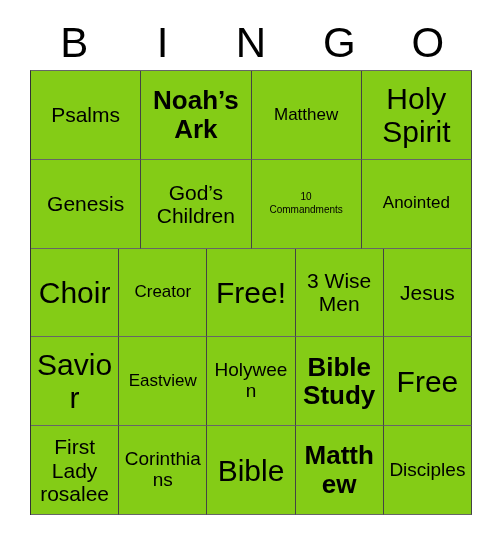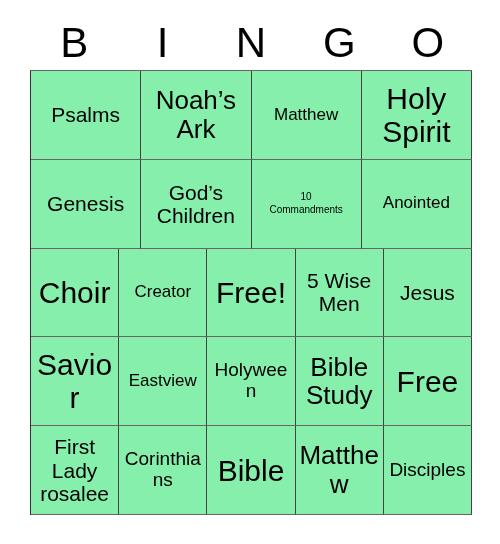--- a/index.html
+++ b/index.html
@@ -68,33 +68,33 @@
     min-width: 0;
     box-sizing: border-box;
     border-right: 1.5px solid #444444;
     border-bottom: 1.5px solid #666666;
     display: flex;
     align-items: center;
     justify-content: center;
     text-align: center;
     padding: 1px 2px;
     overflow: hidden;
-    background: #86efac;
+    background: #84cc16;
   }
   .cell-text {
     display: block;
     width: 100%;
     line-height: 1.1;
     word-wrap: break-word;
     white-space: pre-line;
   }
 
   
   .fs-xl  { font-size: 30px; }
-  .fs-lg  { font-size: 26px; }
+  .fs-lg  { font-size: 26px; font-weight: bold; }
   .fs-md  { font-size: 21px; }
   .fs-sm  { font-size: 17px; }
   .fs-xs  { font-size: 19px; }
   .fs-xxs { font-size: 10px; line-height: 1.25; }
 </style>
 </head>
 <body>
 
 <div id="card">
 
@@ -146,21 +146,21 @@
       <div class="grid-cell">
           <span class="cell-text fs-xl">Choir</span>
         </div>
       <div class="grid-cell">
           <span class="cell-text fs-sm">Creator</span>
         </div>
       <div class="grid-cell">
           <span class="cell-text fs-xl">Free!</span>
         </div>
       <div class="grid-cell">
-          <span class="cell-text fs-md">5 Wise
+          <span class="cell-text fs-md">3 Wise
 Men</span>
         </div>
       <div class="grid-cell">
           <span class="cell-text fs-md">Jesus</span>
         </div>
     </div>
 
     <div class="grid-row">
       <div class="grid-cell">
           <span class="cell-text fs-xl">Savior</span>

